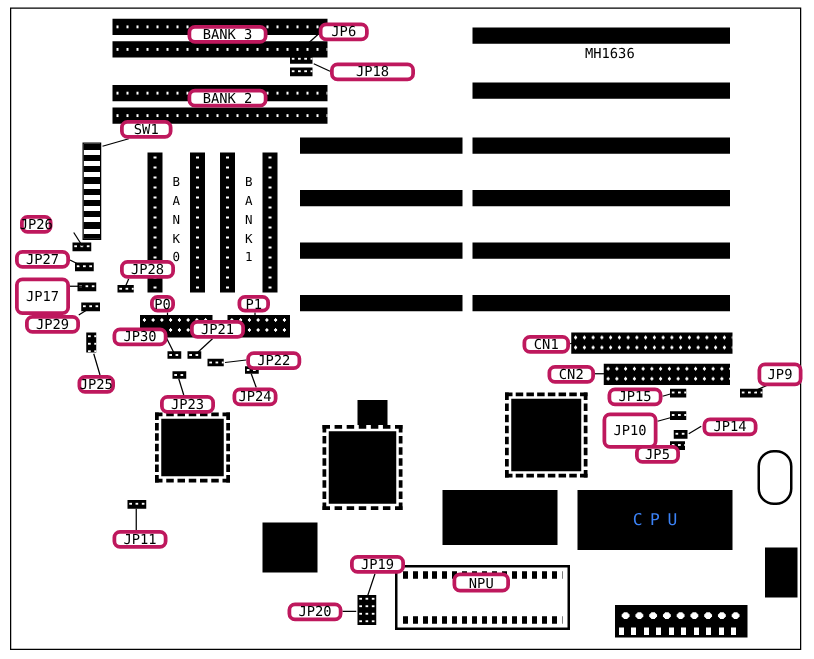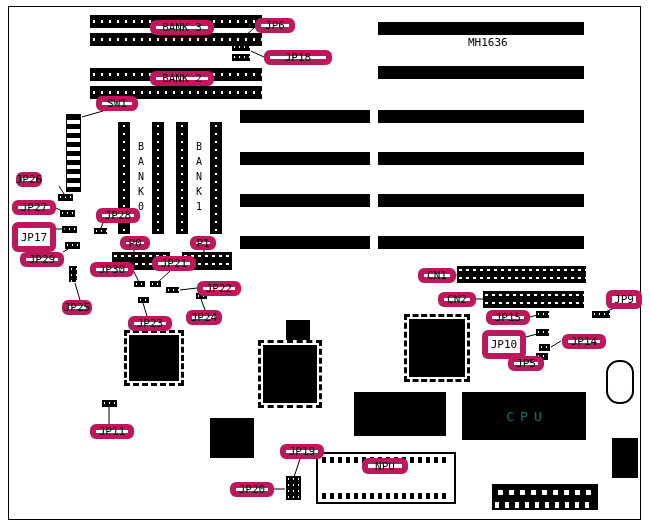--- a/index.html
+++ b/index.html
@@ -2,38 +2,38 @@
 <html><head>
 <meta charset="utf-8">
 <style>
   html,body{margin:0;padding:0;background:#fff;}
   .board{position:relative;width:651px;height:527px;background:#fff;
          font-family:"DejaVu Sans Mono","Liberation Mono",monospace;overflow:hidden;}
   .outline,.slot,.simmH,.simmV,.banktext,.pins,.chip,.qfp,.hdr,.dip,.npusock,
   .cpu,.connB,.din,.callout,.mh,.leaders{position:absolute;box-sizing:border-box;}
   .outline{left:8px;top:6px;width:633px;height:514px;border:1.5px solid #000;}
   .leaders{left:0;top:0;width:651px;height:527px;z-index:4;pointer-events:none;}
-  .callout{background:#fff;border:6px solid #be185d;border-radius:6px;display:flex;
+  .callout{background:#fff;border:3px solid #be185d;border-radius:6px;display:flex;
            align-items:center;justify-content:center;font-size:11px;color:#000;
            z-index:5;padding:0 2px;white-space:nowrap;}
   .slot{background:#000;}
   .simmH{background-color:#000;background-image:radial-gradient(circle 1.2px at 50% 50%,#fff 95%,transparent);background-size:8px 100%;}
   .simmV{background-color:#000;background-image:radial-gradient(circle 1.2px at 50% 50%,#fff 95%,transparent);background-size:100% 8px;}
   .banktext{writing-mode:vertical-rl;text-orientation:upright;font-size:10px;
             letter-spacing:4px;display:flex;align-items:center;justify-content:center;
             color:#000;z-index:2;background:#fff;}
   .pins{background-color:#000;background-image:radial-gradient(circle .9px at 50% 50%,#fff 95%,transparent);background-size:5px 6px;}
   .chip{background:#000;}
   .qfp{border:3px dashed #000;background:#fff;padding:2px;}
   .qfp>.die{width:100%;height:100%;background:#000;}
   .hdr{background-color:#000;background-image:radial-gradient(circle 1.3px at 50% 50%,#fff 95%,transparent);background-size:7px 8px;}
   .dip{border:1px solid #000;background:repeating-linear-gradient(180deg,#000 0 5px,#fff 5px 9px);}
   .npusock{border:2px solid #000;background:#fff;}
   .pinstrip{position:absolute;background:repeating-linear-gradient(90deg,#000 0 4px,#fff 4px 8px);height:6px;left:4px;right:4px;}
-  .cpu{background:#000;color:#0f766e;display:flex;align-items:center;justify-content:center;
+  .cpu{background:#000;color:#3b82f6;display:flex;align-items:center;justify-content:center;
        font-size:13px;letter-spacing:6px;padding-left:6px;}
   .connB{background:#000;}
   .connB .crow{position:absolute;left:3px;right:3px;top:2px;height:13px;
                background-image:radial-gradient(circle 3px at 50% 50%,#fff 95%,transparent);background-size:11px 13px;}
   .connB .srow{position:absolute;left:3px;right:3px;bottom:2px;height:6px;
                background:repeating-linear-gradient(90deg,#fff 0 4px,#000 4px 10px);}
   .din{border:2px solid #000;border-radius:13px;background:#fff;}
   .mh{font-size:11px;color:#000;}
 </style>
 </head>
@@ -163,21 +163,21 @@
   <div class="callout" style="left:12px;top:200px;width:44px;height:15px">JP27</div>
   <div class="callout" style="left:12px;top:222px;width:44px;height:30px">JP17</div>
   <div class="callout" style="left:20px;top:252px;width:44px;height:15px">JP29</div>
   <div class="callout" style="left:96px;top:208px;width:44px;height:15px">JP28</div>
   <div class="callout" style="left:90px;top:262px;width:44px;height:15px">JP30</div>
   <div class="callout" style="left:62px;top:300px;width:30px;height:15px">JP25</div>
   <div class="callout" style="left:152px;top:256px;width:44px;height:15px">JP21</div>
   <div class="callout" style="left:197px;top:281px;width:44px;height:15px">JP22</div>
   <div class="callout" style="left:128px;top:316px;width:44px;height:15px">JP23</div>
   <div class="callout" style="left:186px;top:310px;width:36px;height:15px">JP24</div>
-  <div class="callout" style="left:120px;top:236px;width:30px;height:14px">P0</div>
+  <div class="callout" style="left:120px;top:236px;width:20px;height:14px">P0</div>
   <div class="callout" style="left:190px;top:236px;width:26px;height:14px">P1</div>
   <div class="callout" style="left:90px;top:424px;width:44px;height:15px">JP11</div>
   <div class="callout" style="left:280px;top:444px;width:44px;height:15px">JP19</div>
   <div class="callout" style="left:230px;top:482px;width:44px;height:15px">JP20</div>
   <div class="callout" style="left:418px;top:268px;width:38px;height:15px">CN1</div>
   <div class="callout" style="left:438px;top:292px;width:38px;height:15px">CN2</div>
   <div class="callout" style="left:606px;top:290px;width:36px;height:19px">JP9</div>
   <div class="callout" style="left:486px;top:310px;width:44px;height:15px">JP15</div>
   <div class="callout" style="left:482px;top:330px;width:44px;height:29px">JP10</div>
   <div class="callout" style="left:562px;top:334px;width:44px;height:15px">JP14</div>

